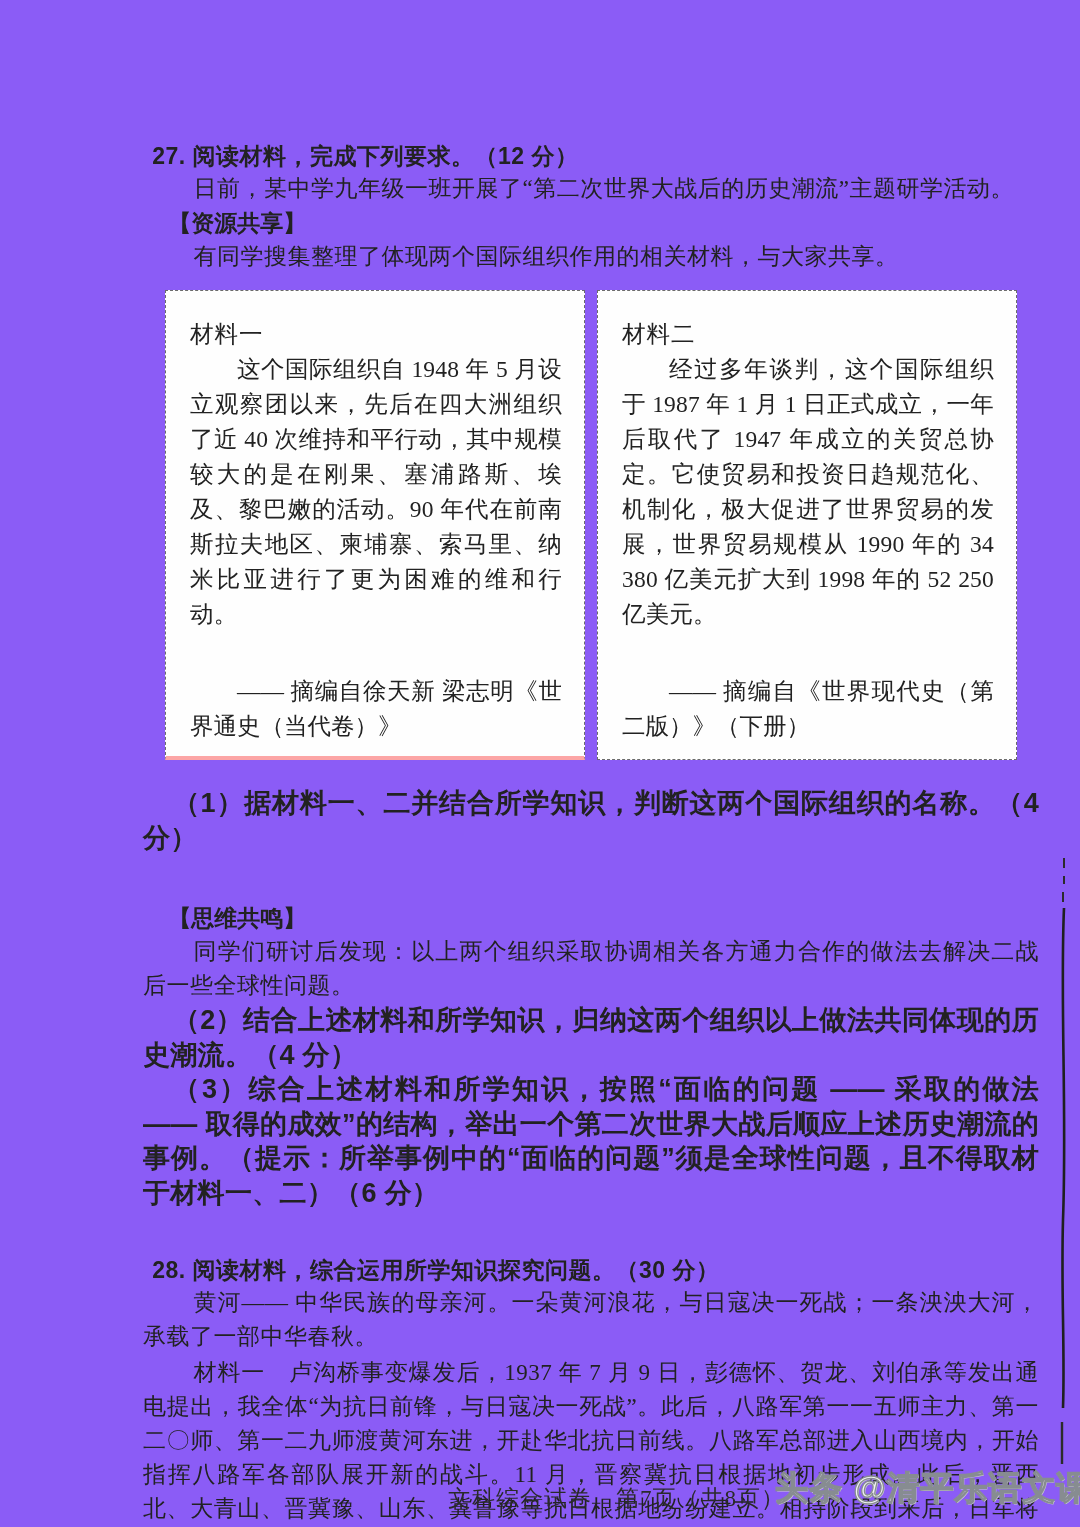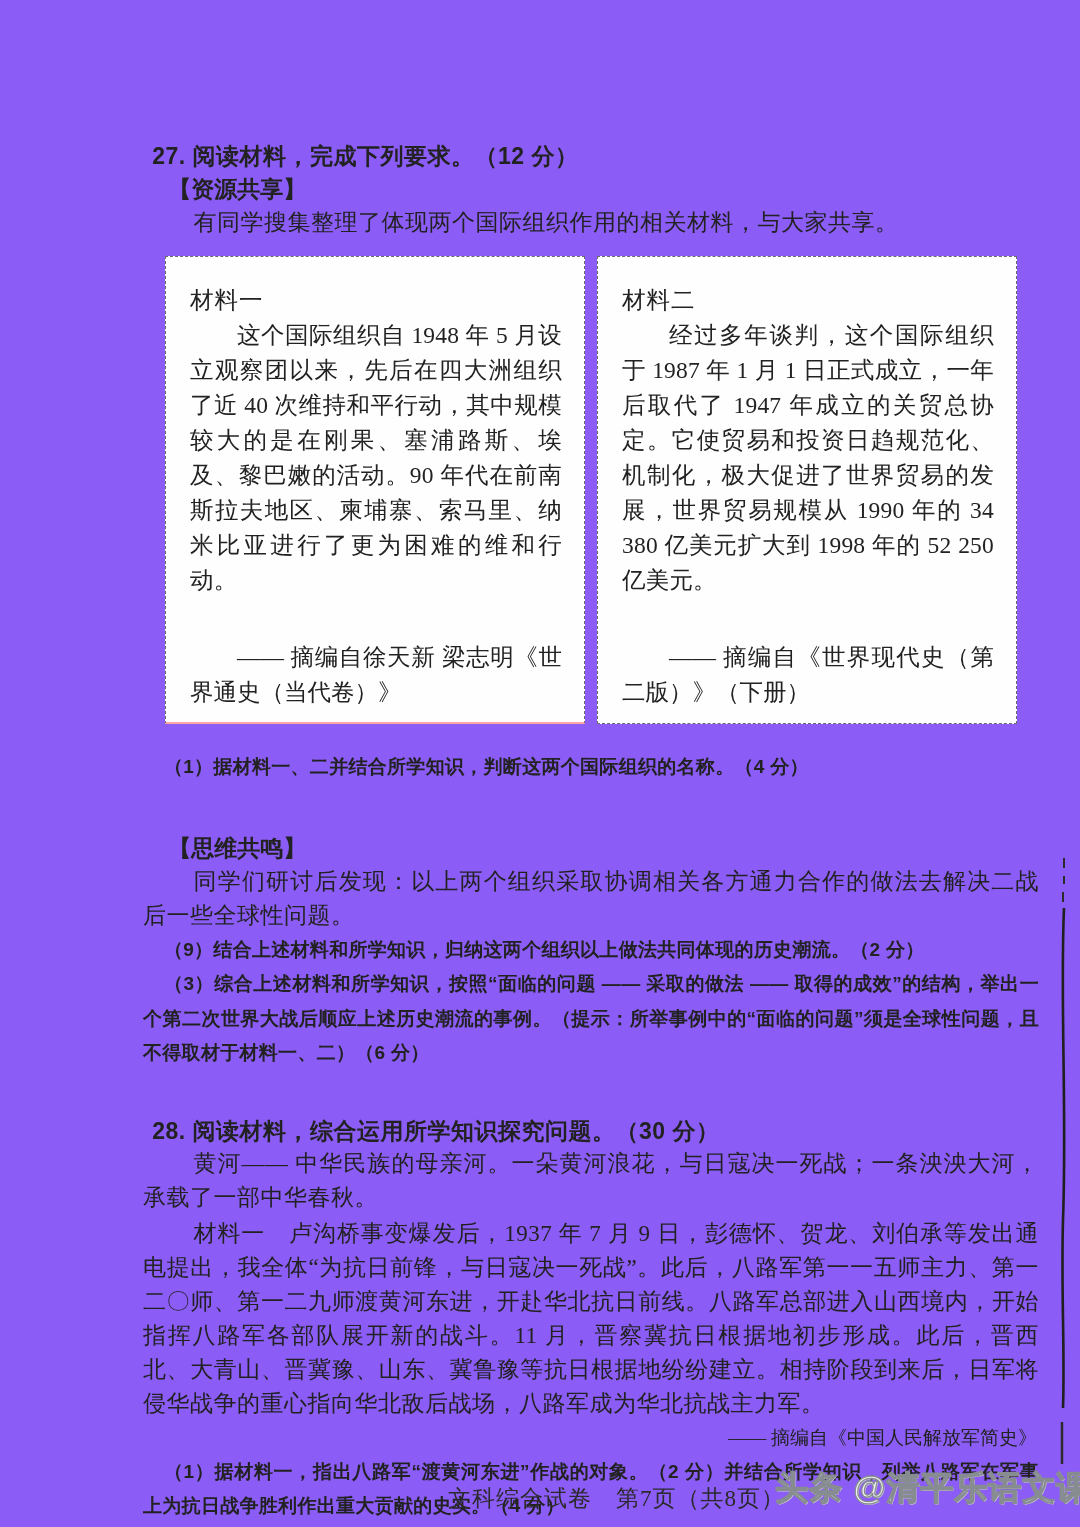--- a/index.html
+++ b/index.html
@@ -33,40 +33,40 @@
   }
   .section-label{
     font-family:Liberation Sans, sans-serif;
     font-weight:bold;
     font-size:23px;line-height:34px;
     text-indent:1.1em;
   }
   .question{
     font-family:"Liberation Sans","DejaVu Sans",sans-serif;
     font-weight:600;
-    font-size:19px;line-height:34.5px;
+    font-size:27px;line-height:34.5px;
     text-indent:1.1em;
     text-align:justify;
     letter-spacing:0.3px;
   }
   .materials-row{
     display:flex;
     margin:16px 0 0 22px;
     gap:12px;
     width:852px;
   }
   .material-box{
     box-sizing:border-box;
     width:421px;
     min-height:372px;
     border:1px dashed #6b6b6b;
     padding:26px 22px 12px 24px;
     background:#fefefe;
   }
-  .material-box.first{border-bottom:2px solid #fca5a5;}
+  .material-box.first{border-bottom:4px solid #fca5a5;}
   .material-title{
     font-size:23.5px;line-height:35px;
     letter-spacing:1px;
   }
   .material-body{
     font-size:23.5px;line-height:35px;
     text-indent:2em;
     text-align:justify;
     letter-spacing:0.2px;
   }
@@ -115,20 +115,21 @@
   }
 </style>
 </head>
 <body>
 
 <div class="page">
   <div class="content">
 
     <p class="q-heading">27. 阅读材料，完成下列要求。（12 分）</p>
 
+    <p class="narrative">日前，某中学九年级一班开展了“第二次世界大战后的历史潮流”主题研学活动。</p>
 
     <p class="section-label">【资源共享】</p>
 
     <p class="narrative">有同学搜集整理了体现两个国际组织作用的相关材料，与大家共享。</p>
 
     <div class="materials-row">
       <div class="material-box first">
         <p class="material-title">材料一</p>
         <p class="material-body">这个国际组织自 1948 年 5 月设立观察团以来，先后在四大洲组织了近 40 次维持和平行动，其中规模较大的是在刚果、塞浦路斯、埃及、黎巴嫩的活动。90 年代在前南斯拉夫地区、柬埔寨、索马里、纳米比亚进行了更为困难的维和行动。</p>
         <p class="material-source">—— 摘编自徐天新 梁志明《世界通史（当代卷）》</p>
@@ -139,21 +140,21 @@
         <p class="material-source">—— 摘编自《世界现代史（第二版）》（下册）</p>
       </div>
     </div>
 
     <p class="question sp-q1">（1）据材料一、二并结合所学知识，判断这两个国际组织的名称。（4 分）</p>
 
     <p class="section-label sp-label2">【思维共鸣】</p>
 
     <p class="narrative">同学们研讨后发现：以上两个组织采取协调相关各方通力合作的做法去解决二战后一些全球性问题。</p>
 
-    <p class="question">（9）结合上述材料和所学知识，归纳这两个组织以上做法共同体现的历史潮流。（2 分）</p>
+    <p class="question">（2）结合上述材料和所学知识，归纳这两个组织以上做法共同体现的历史潮流。（4 分）</p>
 
     <p class="question">（3）综合上述材料和所学知识，按照“面临的问题 —— 采取的做法 —— 取得的成效”的结构，举出一个第二次世界大战后顺应上述历史潮流的事例。（提示：所举事例中的“面临的问题”须是全球性问题，且不得取材于材料一、二）（6 分）</p>
 
     <p class="q-heading sp-28">28. 阅读材料，综合运用所学知识探究问题。（30 分）</p>
 
     <p class="narrative">黄河—— 中华民族的母亲河。一朵黄河浪花，与日寇决一死战；一条泱泱大河，承载了一部中华春秋。</p>
 
     <p class="narrative sp-mat">材料一　卢沟桥事变爆发后，1937 年 7 月 9 日，彭德怀、贺龙、刘伯承等发出通电提出，我全体“为抗日前锋，与日寇决一死战”。此后，八路军第一一五师主力、第一二〇师、第一二九师渡黄河东进，开赴华北抗日前线。八路军总部进入山西境内，开始指挥八路军各部队展开新的战斗。11 月，晋察冀抗日根据地初步形成。此后，晋西北、大青山、晋冀豫、山东、冀鲁豫等抗日根据地纷纷建立。相持阶段到来后，日军将侵华战争的重心指向华北敌后战场，八路军成为华北抗战主力军。</p>
 
     <p class="source-right">—— 摘编自《中国人民解放军简史》</p>

